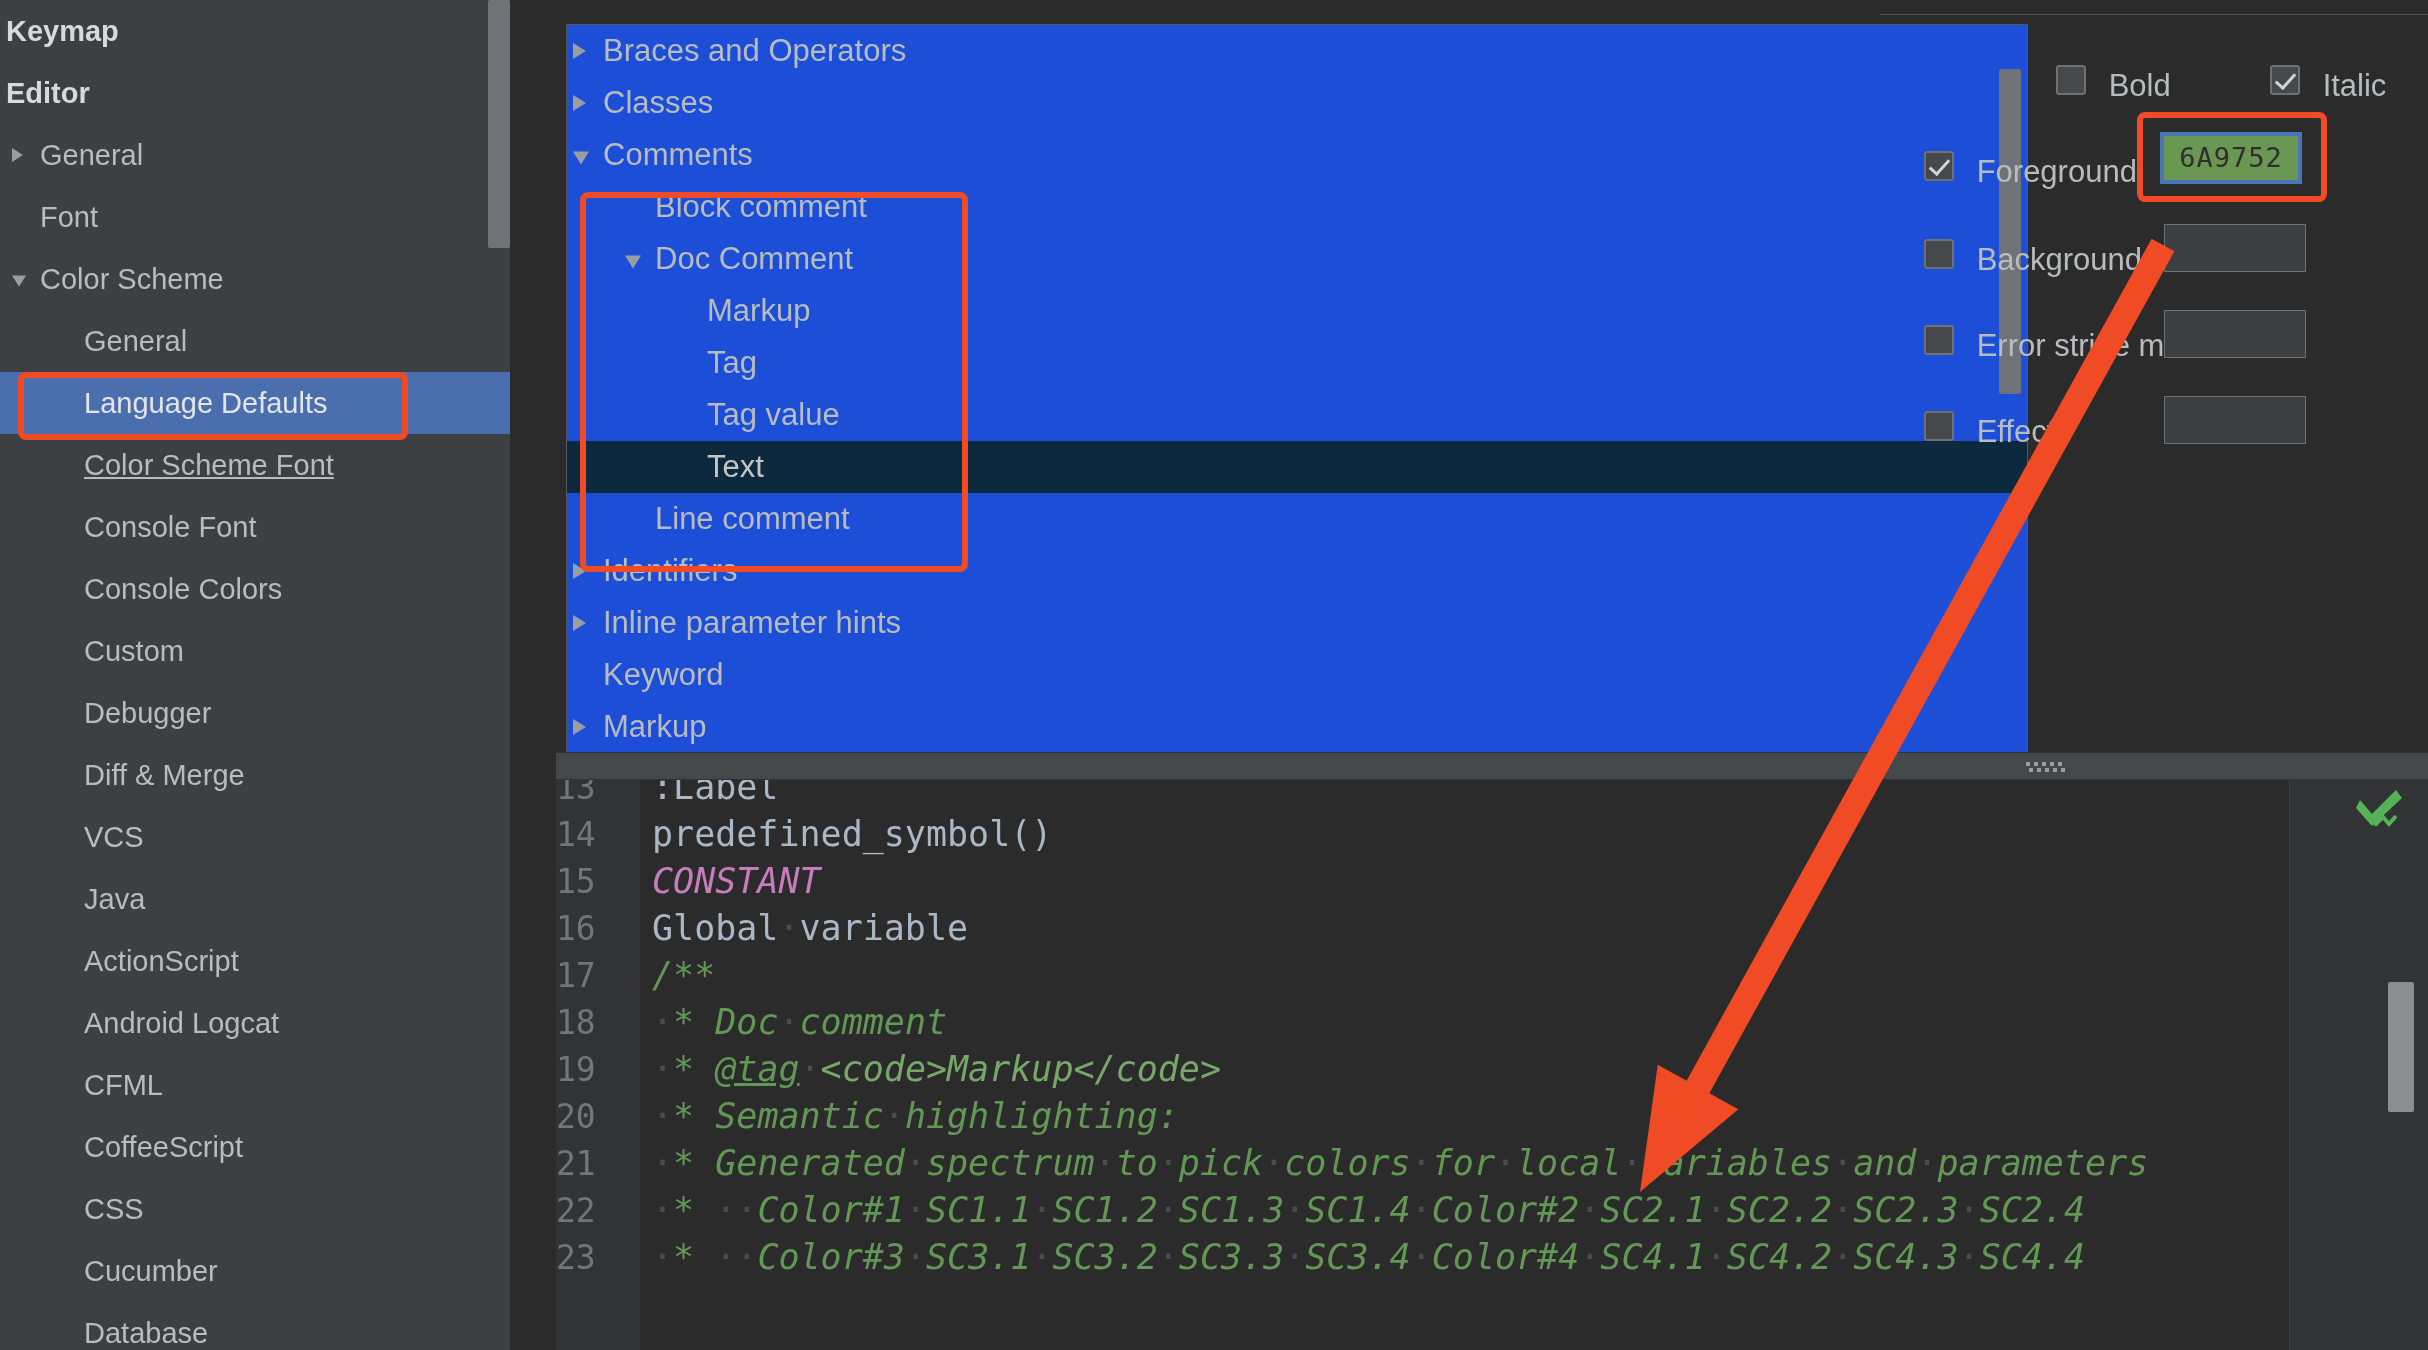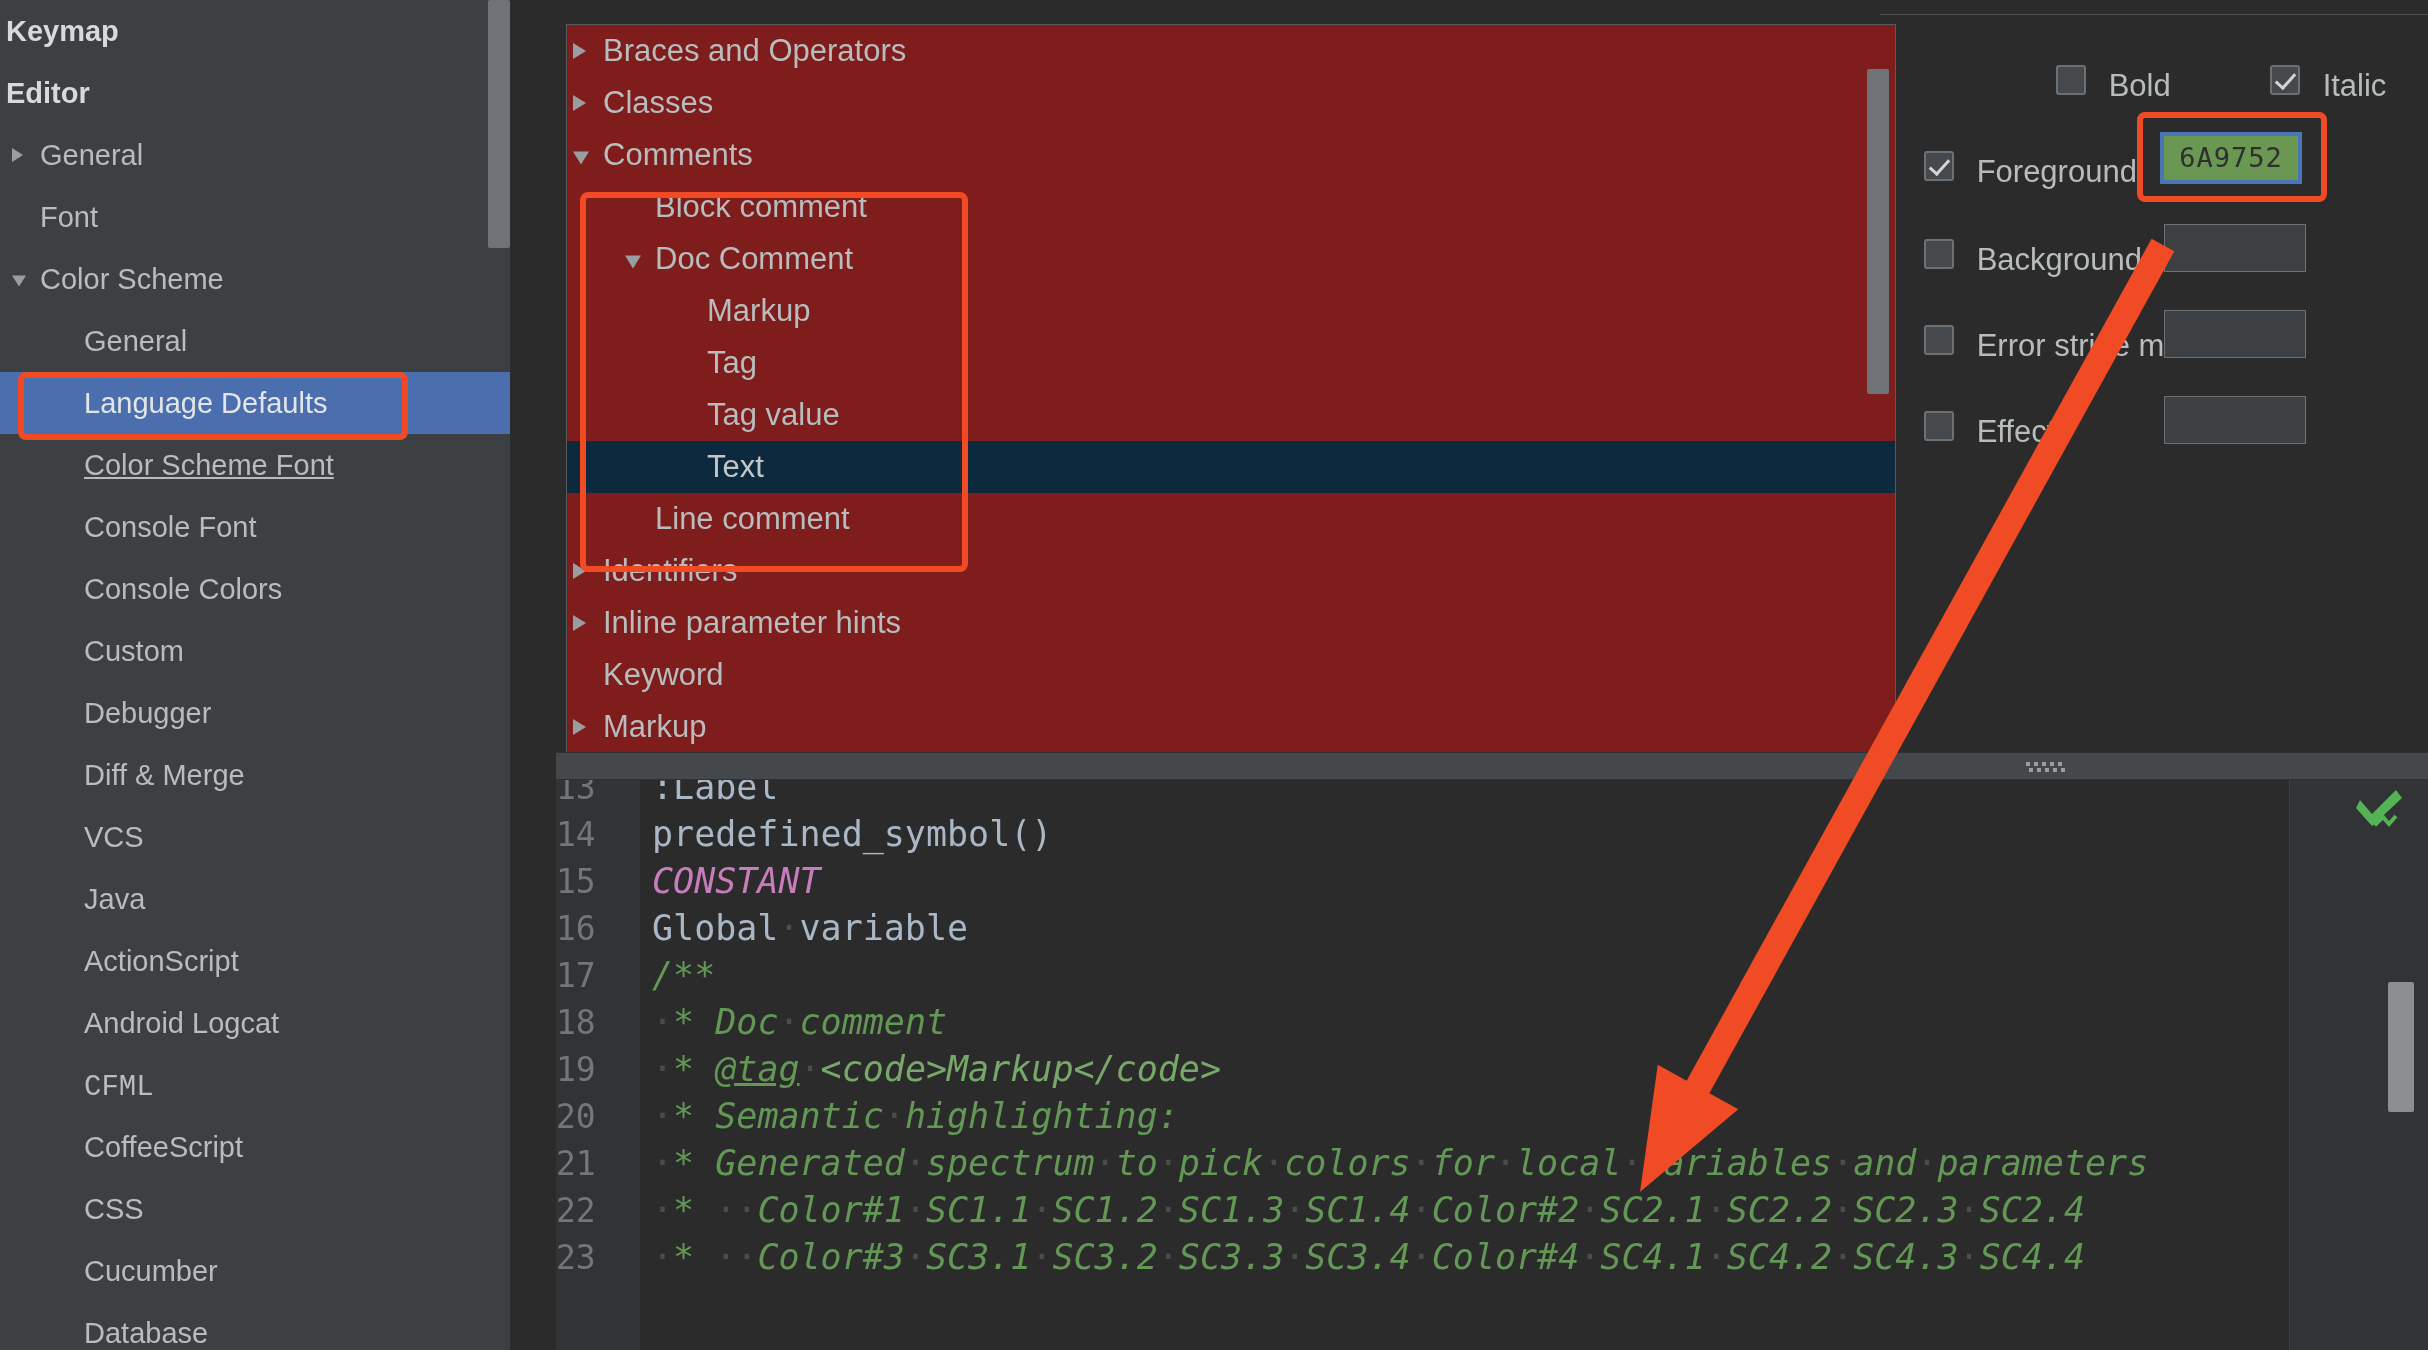--- a/index.html
+++ b/index.html
@@ -71,22 +71,22 @@
     position: absolute;
     right: 0; top: 0;
     width: 24px; height: 1350px;
     background: #2b2b2b;
   }
 
   
   .tree-panel {
     position: absolute;
     left: 566px; top: 24px;
-    width: 1330px; height: 733px;
-    background: #7f1d1d;
+    width: 1462px; height: 733px;
+    background: #1d4ed8;
     border: 1px solid #555a5d;
     box-sizing: border-box;
     overflow: hidden;
   }
   .tree-item {
     position: relative;
     height: 52px;
     line-height: 52px;
     color: #b9bcbd;
     font-size: 31px;
@@ -305,21 +305,21 @@
         <div class="sb-item"><span class="sb-label" style="margin-left: 84px; text-decoration: underline;">Color Scheme Font</span></div>
         <div class="sb-item"><span class="sb-label" style="margin-left: 84px;">Console Font</span></div>
         <div class="sb-item"><span class="sb-label" style="margin-left: 84px;">Console Colors</span></div>
         <div class="sb-item"><span class="sb-label" style="margin-left: 84px;">Custom</span></div>
         <div class="sb-item"><span class="sb-label" style="margin-left: 84px;">Debugger</span></div>
         <div class="sb-item"><span class="sb-label" style="margin-left: 84px;">Diff &amp; Merge</span></div>
         <div class="sb-item"><span class="sb-label" style="margin-left: 84px;">VCS</span></div>
         <div class="sb-item"><span class="sb-label" style="margin-left: 84px;">Java</span></div>
         <div class="sb-item"><span class="sb-label" style="margin-left: 84px;">ActionScript</span></div>
         <div class="sb-item"><span class="sb-label" style="margin-left: 84px;">Android Logcat</span></div>
-        <div class="sb-item"><span class="sb-label" style="margin-left: 84px; font-family: Liberation Mono, monospace;">CFML</span></div>
+        <div class="sb-item"><span class="sb-label" style="margin-left: 84px;">CFML</span></div>
         <div class="sb-item"><span class="sb-label" style="margin-left: 84px;">CoffeeScript</span></div>
         <div class="sb-item"><span class="sb-label" style="margin-left: 84px;">CSS</span></div>
         <div class="sb-item"><span class="sb-label" style="margin-left: 84px;">Cucumber</span></div>
         <div class="sb-item"><span class="sb-label" style="margin-left: 84px;">Database</span></div>
       </div>
     <div class="sb-rail"></div>
     <div class="sb-scrollbar-thumb"></div>
   </div>
 
   <div class="tree-panel">

